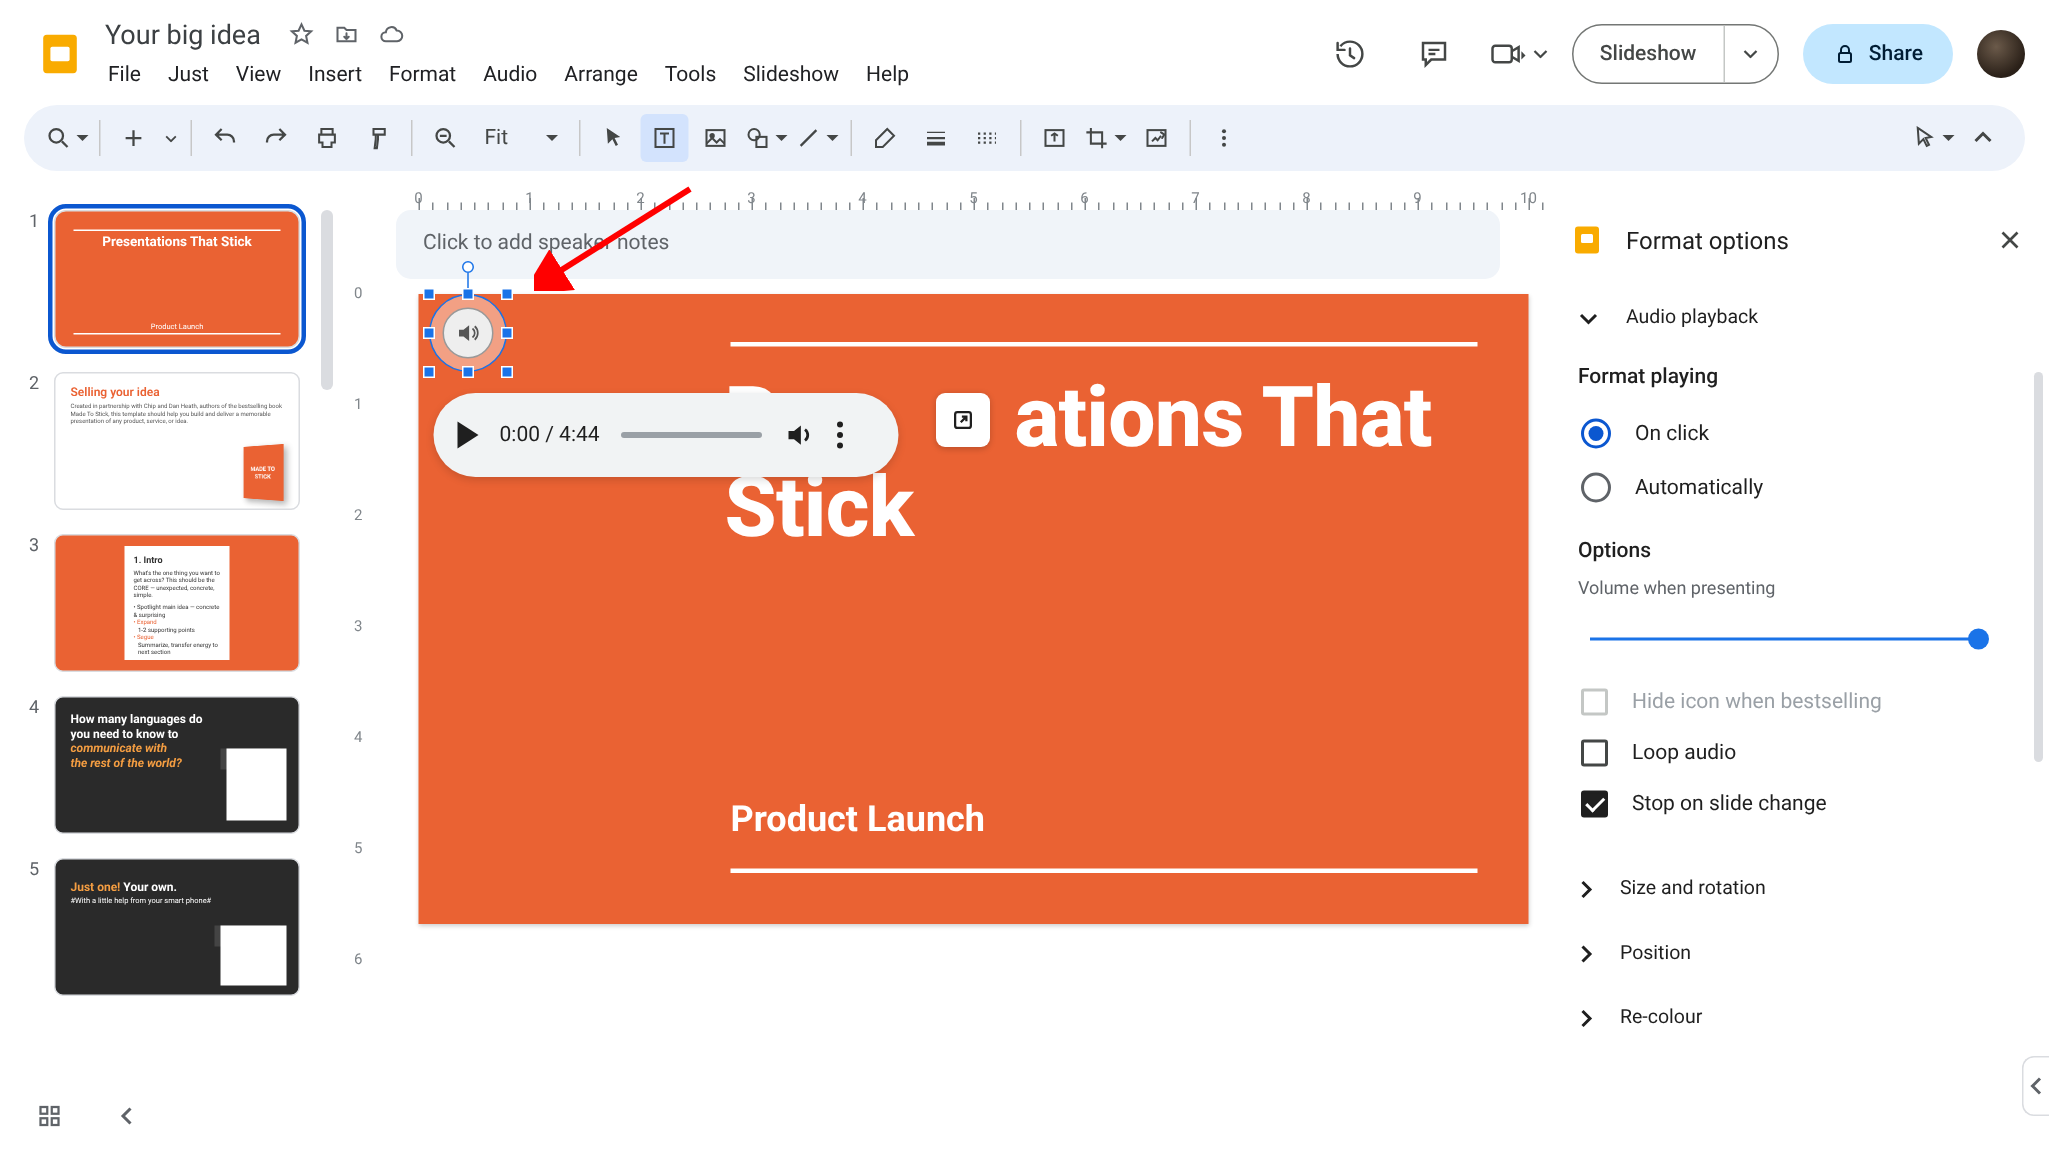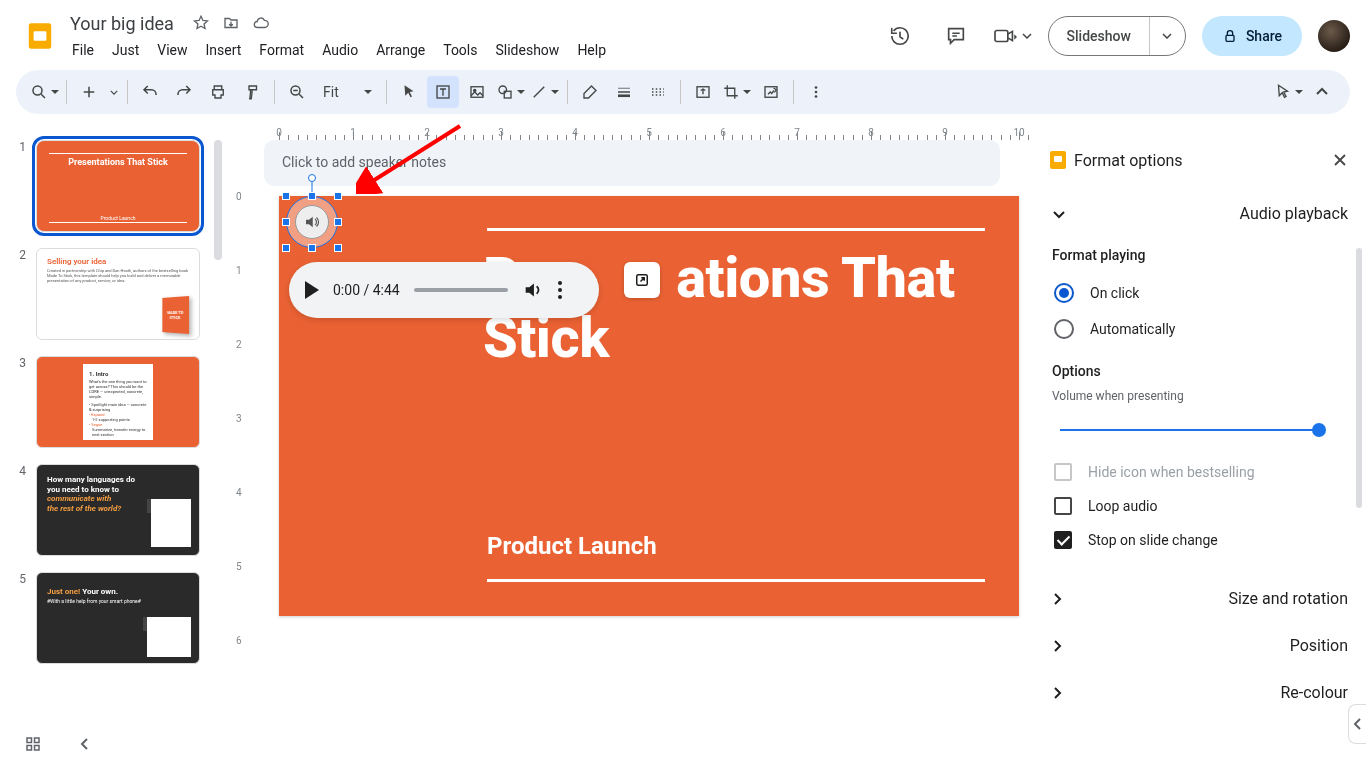--- a/index.html
+++ b/index.html
@@ -105,25 +105,25 @@
 
 .arrow-anno { position:absolute; left:132px; top:2px; pointer-events:none; }
 
 
 .notes-drag { width:40px; height:4px; background:#c4c7c5; border-radius:2px; margin:10px auto 6px; cursor:ns-resize; }
 .notes { margin:0 30px 0 40px; background:#f0f4f9; border-radius:10px; padding:14px 18px; font-size:14px; color:#5f6368; height:46px; }
 
 
 .sidepanel { width: 336px; background: #fff; padding: 12px 8px 12px 12px; }
 .sp-card { background:#fff; border-radius:14px; padding: 4px 0; }
-.sp-header { display:flex; align-items:center; padding:12px 10px 18px 4px; gap:4px;justify-content:space-between; }
+.sp-header { display:flex; align-items:center; padding:12px 10px 18px 4px; gap:14px;justify-content:space-between; }
 .sp-header-icon { width:24px; height:24px; color:#f9ab00; }
 .sp-header-title { font-size:16px; color:#1f1f1f; flex:1; }
 .sp-close { cursor:pointer; color:#444746; }
-.sp-exp-hdr { display:flex; align-items:center; gap:18px; padding:14px 10px; cursor:pointer; color:#1f1f1f; font-size:16px;justify-content:space-between; }
+.sp-exp-hdr { display:flex; align-items:center; gap:18px; padding:14px 10px; cursor:pointer; color:#1f1f1f; font-size:13px; }
 .sp-sub { font-size:14px; color:#1f1f1f; font-weight:500; padding:8px 0 12px 0; }
 .sp-radio-row, .sp-check-row { display:flex; align-items:center; gap:16px; padding:8px 2px; font-size:14px; color:#1f1f1f; }
 .radio { width:20px; height:20px; border:2px solid #5f6368; border-radius:50%; position:relative; cursor:pointer; }
 .radio.sel { border-color:#0b57d0; }
 .radio.sel::after { content:''; position:absolute; inset:3px; background:#0b57d0; border-radius:50%; }
 .check { width:18px; height:18px; border:2px solid #444746; border-radius:2px; cursor:pointer; position:relative; }
 .check.sel { background:#1f1f1f; border-color:#1f1f1f; }
 .check.sel::after { content:''; position:absolute; left:4px; top:0px; width:5px; height:10px; border:solid #fff; border-width:0 2px 2px 0; transform:rotate(45deg); }
 .sp-options-hdr { font-size:14px; color:#1f1f1f; font-weight:500; padding:16px 0 4px 0; }
 .sp-label-small { font-size:12px; color:#5f6368; padding:6px 0; }

